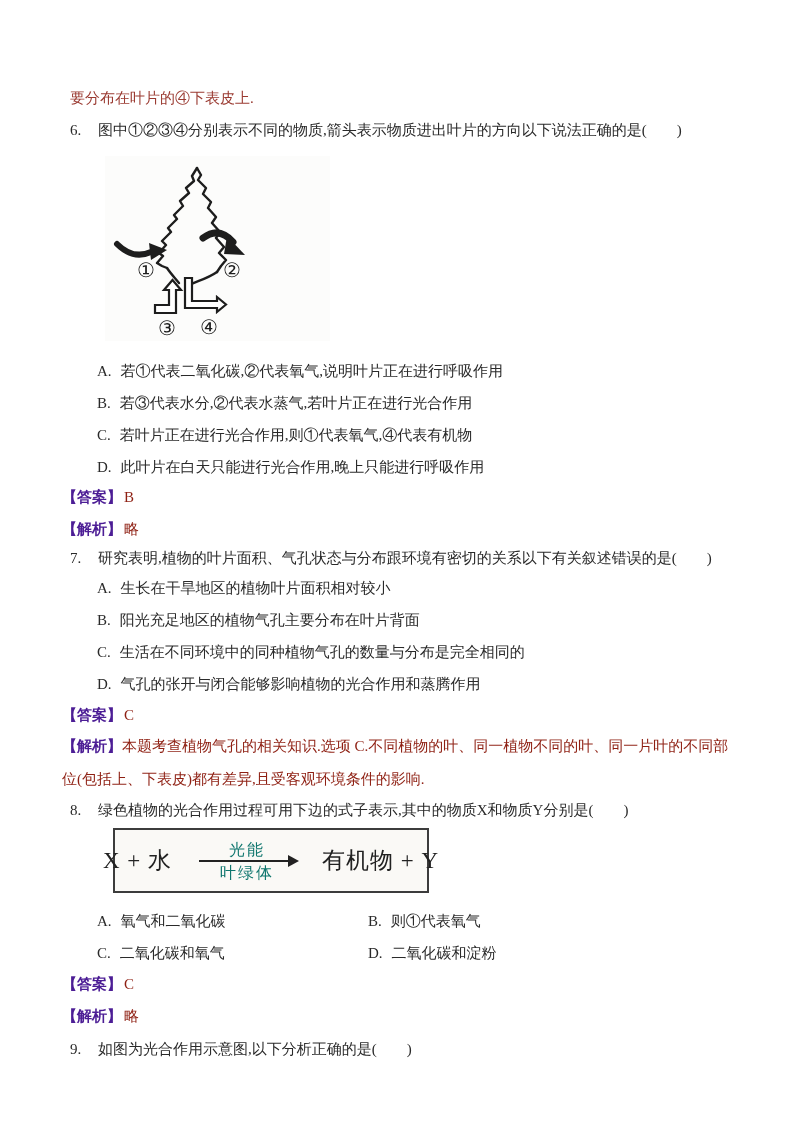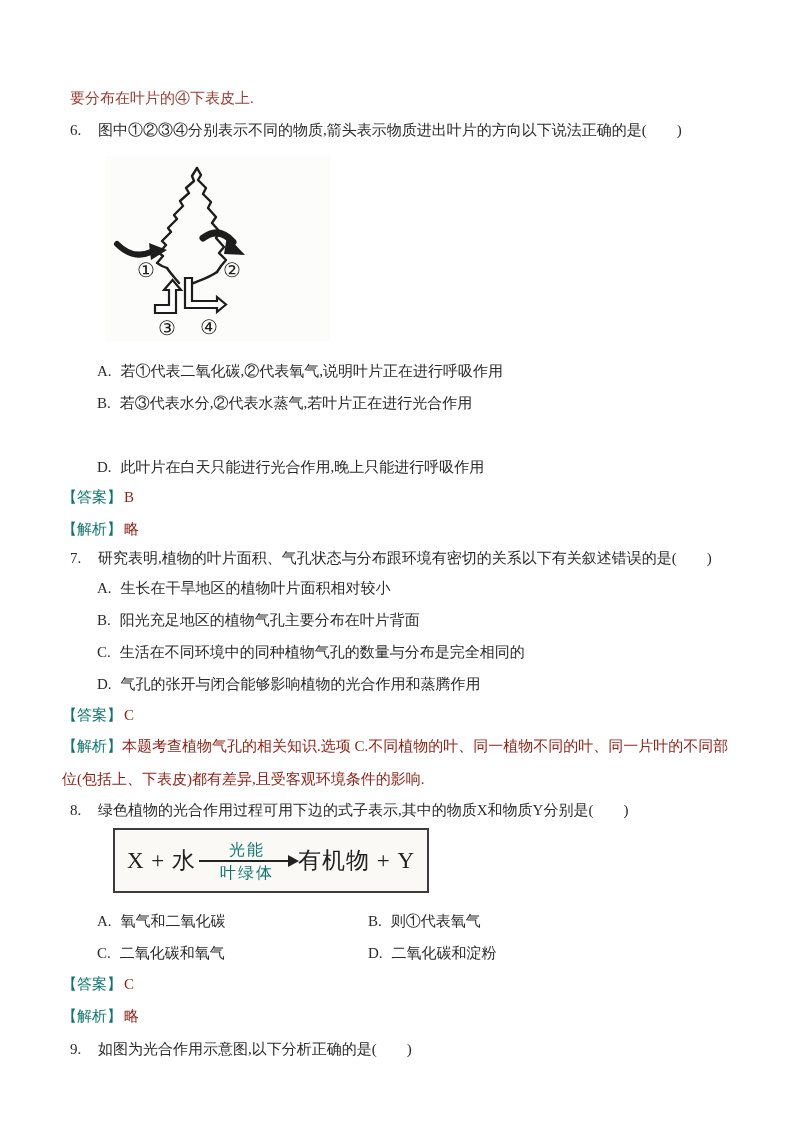--- a/index.html
+++ b/index.html
@@ -5,30 +5,30 @@
   html,body{margin:0;padding:0;background:#ffffff;}
   .page{
     position:relative;width:794px;height:1123px;margin:8px auto;background:#ffffff;
     font-family:"Liberation Serif","DejaVu Serif",serif;
     color:#2a2a2a;font-size:15px;
   }
   .abs{position:absolute;line-height:20px;white-space:nowrap;}
   .intro{color:#9a3a31;}
   .qrow .qnum{display:inline-block;width:28px;}
   .opt .olabel{display:inline-block;margin-right:9px;}
-  .marker{color:#0f766e;}
+  .marker{color:#4c1d95;font-weight:bold;}
   .maroon{color:#8e1f12;}
   .ansline .ansval{margin-left:2px;}
   .analysis-block{white-space:normal;width:668px;line-height:33px;color:#8e1f12;}
   .figure1{background:#fcfcfb;}
   
   .formula-box{
     display:flex;align-items:center;justify-content:center;
     border:2px solid #3c3c3c;background:#faf9f6;
-    font-size:23px;color:#222;letter-spacing:1px;
+    font-size:23px;color:#222;letter-spacing:1px;gap:24px;
   }
   .rx-stack{display:inline-flex;flex-direction:column;align-items:center;margin:0 3px;}
   .rx-small{font-size:16px;line-height:19px;letter-spacing:2px;color:#0f766e;}
   .rx-line{position:relative;width:96px;height:0;border-top:2px solid #222;margin:1px 0;}
   .rx-line::after{
     content:"";position:absolute;right:-4px;top:-7px;
     border-left:11px solid #222;border-top:6px solid transparent;border-bottom:6px solid transparent;
   }
 </style>
 </head>
@@ -64,20 +64,23 @@
     <text x="127" y="121" font-size="20" text-anchor="middle" fill="#1d1d1d">②</text>
     <text x="62" y="179" font-size="20" text-anchor="middle" fill="#1d1d1d">③</text>
     <text x="104" y="178" font-size="20" text-anchor="middle" fill="#1d1d1d">④</text>
   </svg>
 
   <div class="abs opt" style="left:97px;top:353px;">
     <span class="olabel">A.</span><span>若①代表二氧化碳,②代表氧气,说明叶片正在进行呼吸作用</span>
   </div>
   <div class="abs opt" style="left:97px;top:385px;">
     <span class="olabel">B.</span><span>若③代表水分,②代表水蒸气,若叶片正在进行光合作用</span>
+  </div>
+  <div class="abs opt" style="left:97px;top:417px;">
+    <span class="olabel">C.</span><span>若叶片正在进行光合作用,则①代表氧气,④代表有机物</span>
   </div>
   <div class="abs opt" style="left:97px;top:449px;">
     <span class="olabel">D.</span><span>此叶片在白天只能进行光合作用,晚上只能进行呼吸作用</span>
   </div>
 
   <div class="abs ansline" style="left:62px;top:479px;">
     <span class="marker">【答案】</span><span class="maroon ansval">B</span>
   </div>
   <div class="abs ansline" style="left:62px;top:511px;">
     <span class="marker">【解析】</span><span class="maroon ansval">略</span>

